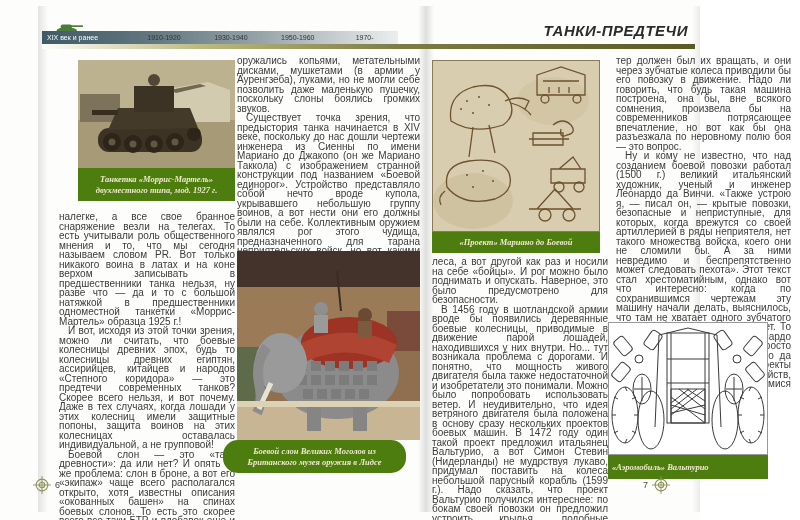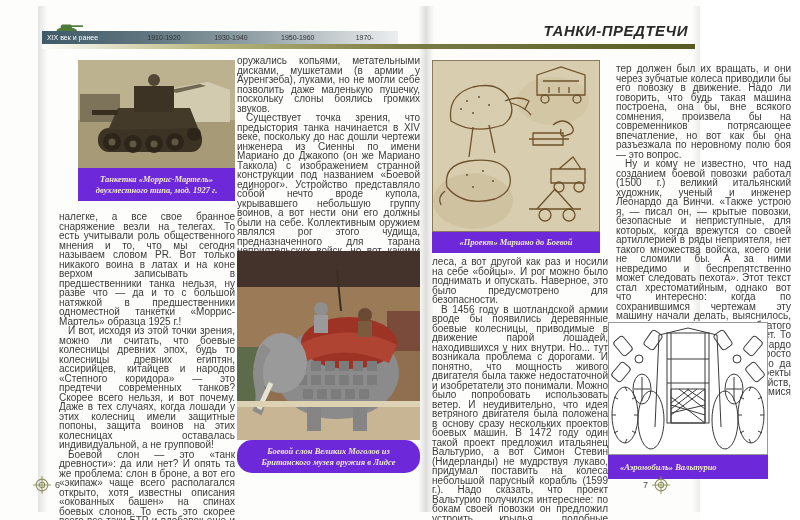--- a/index.html
+++ b/index.html
@@ -23,21 +23,21 @@
     color:#2b2b2b;letter-spacing:0.5px;}
   .rule{position:absolute;left:42px;right:5px;top:44px;height:5px;
     background:linear-gradient(90deg,#fdfdfb 0%,#b9b87f 25%,#7c7c45 55%,#5a5a24 100%);}
 
   
   .col{position:absolute;font-size:10px;line-height:9.5px;color:#3b3b3b;text-align:justify;}
   .col p{margin:0;text-indent:9px;}
   .col p.cont{text-indent:0;}
 
   
-  .cap{position:absolute;background:#6d28d9;color:#efe9cd;
+  .cap{position:absolute;background:#4d7c0f;color:#efe9cd;
     font-family:"Liberation Serif",serif;font-style:italic;font-weight:bold;
     font-size:8.5px;line-height:11px;text-align:center;
     display:flex;align-items:center;justify-content:center;padding:3px 6px;box-sizing:border-box;}
   .cap.left{justify-content:flex-start;text-align:left;}
 
   
   .photo{position:absolute;overflow:hidden;}
   .photo svg{display:block;}
   .framed{border:1px solid #999;background:#fff;box-sizing:border-box;}
 
@@ -141,21 +141,21 @@
       <rect x="70" y="150" width="14" height="30" fill="#858585"></rect>
       <rect x="116" y="150" width="14" height="30" fill="#858585"></rect>
       <circle cx="84" cy="58" r="7" fill="#8f8f8f"></circle>
         <rect x="77" y="64" width="14" height="18" fill="#9a9a9a"></rect>
       <circle cx="128" cy="64" r="7" fill="#6a4a32"></circle>
         <rect x="121" y="70" width="14" height="16" fill="#7c5a3e"></rect>
       <line x1="100" y1="20" x2="104" y2="60" stroke="#3a2e24" stroke-width="2"></line>
       <rect y="150" width="183" height="6" fill="#ddd2b4"></rect>
     </svg>
   </div>
-  <div class="cap" style="left:237px;top:440px;width:183px;height:33px;border-radius:15px;">Боевой слон Великих Моголов из Британского музея оружия в Лидсе</div>
+  <div class="cap" style="left:223px;top:440px;width:183px;height:33px;border-radius:15px;">Боевой слон Великих Моголов из Британского музея оружия в Лидсе</div>
 
   <div class="pagefoot" style="left:33px;top:476px;">
     <svg width="18" height="18" viewBox="0 0 20 20">
       <circle cx="10" cy="10" r="6.5" fill="none" stroke="#8f8f5a" stroke-width="1.2"></circle>
       <circle cx="10" cy="10" r="3" fill="none" stroke="#8f8f5a" stroke-width="1.2"></circle>
       <line x1="0" y1="10" x2="20" y2="10" stroke="#8f8f5a" stroke-width="1"></line>
       <line x1="10" y1="0" x2="10" y2="20" stroke="#8f8f5a" stroke-width="1"></line>
     </svg>
     <span>6</span>
   </div>
@@ -197,21 +197,21 @@
       </g>
     </svg>
   </div>
   <div class="cap" style="left:432px;top:232px;width:168px;height:21px;">«Проект» Мариано до Боевой</div>
 
   <div class="col" style="left:432px;top:257px;width:176px;">
     <p class="cont">леса, а вот другой как раз и носили на себе «бойцы». И рог можно было поднимать и опускать. Наверное, это было предусмотрено для безопасности.</p>
     <p>В 1456 году в шотландской армии вроде бы появились деревянные боевые колесницы, приводимые в движение парой лошадей, находившихся у них внутри. Но... тут возникала проблема с дорогами. И понятно, что мощность живого двигателя была также недостаточной и изобретатели это понимали. Можно было попробовать использовать ветер. И неудивительно, что идея ветряного двигателя была положена в основу сразу нескольких проектов боевых машин. В 1472 году один такой проект предложил итальянец Вальтурио, а вот Симон Стевин (Нидерланды) не мудрствуя лукаво, придумал поставить на колеса небольшой парусный корабль (1599 г.). Надо сказать, что проект Вальтурио получился интереснее: по бокам своей повозки он предложил устроить крылья, подобные мельничным. Ве-</p>
   </div>
 
-  <div class="col" style="left:616px;top:56px;width:175px;margin-top:8px;">
+  <div class="col" style="left:616px;top:56px;width:175px;">
     <p class="cont">тер должен был их вращать, и они через зубчатые колеса приводили бы его повозку в движение. Надо ли говорить, что будь такая машина построена, она бы, вне всякого сомнения, произвела бы на современников потрясающее впечатление, но вот как бы она разъезжала по неровному полю боя — это вопрос.</p>
     <p>Ну и кому не известно, что над созданием боевой повозки работал (1500 г.) великий итальянский художник, ученый и инженер Леонардо да Винчи. «Также устрою я, — писал он, — крытые повозки, безопасные и неприступные, для которых, когда врежутся со своей артиллерией в ряды неприятеля, нет такого множества войска, коего они не сломили бы. А за ними невредимо и беспрепятственно может следовать пехота». Этот текст стал хрестоматийным, однако вот что интересно: когда по сохранившимся чертежам эту машину начали делать, выяснилось, что там не хватает одного зубчатого колеса и без него она не поедет. То есть это либо специально Леонардо так сделал, либо чего-то просто недорассчитал. Также Леонардо да Винчи разрабатывал проекты деревянных конных устройств, вооруженных вращавшимися серпами. В</p>
   </div>
 
   <div class="photo framed" style="left:608px;top:322px;width:160px;height:133px;">
     <svg width="158" height="131" viewBox="0 0 158 131">
       <rect width="158" height="131" fill="#ffffff"></rect>
       <g stroke="#3a3a3a" stroke-width="1" fill="none">
         <polyline points="50,12 79,5 108,12"></polyline>
         <rect x="58" y="10" width="42" height="90"></rect>
@@ -238,21 +238,21 @@
           <line x1="117" y1="66" x2="133" y2="66"></line>
         <ellipse cx="16" cy="92" rx="13" ry="28"></ellipse>
         <ellipse cx="42" cy="97" rx="13" ry="29"></ellipse>
         <ellipse cx="142" cy="92" rx="13" ry="28"></ellipse>
         <ellipse cx="116" cy="97" rx="13" ry="29"></ellipse>
         <path d="M16,64 l2,4 M27,74 l-4,2 M29,92 l-4,0 M27,110 l-4,-2 M16,120 l2,-4 M5,110 l4,-2 M3,92 l4,0 M5,74 l4,2"></path>
         <path d="M142,64 l-2,4 M131,74 l4,2 M129,92 l4,0 M131,110 l4,-2 M142,120 l-2,-4 M153,110 l-4,-2 M155,92 l-4,0 M153,74 l-4,2"></path>
       </g>
     </svg>
   </div>
-  <div class="cap left" style="left:608px;top:455px;width:160px;height:24px;padding-left:12px;">«Аэромобиль» Вальтурио</div>
+  <div class="cap left" style="left:608px;top:455px;width:160px;height:24px;padding-left:4px;">«Аэромобиль» Вальтурио</div>
 
   <div class="pagefoot" style="right:30px;top:476px;">
     <span>7</span>
     <svg width="18" height="18" viewBox="0 0 20 20">
       <circle cx="10" cy="10" r="6.5" fill="none" stroke="#8f8f5a" stroke-width="1.2"></circle>
       <circle cx="10" cy="10" r="3" fill="none" stroke="#8f8f5a" stroke-width="1.2"></circle>
       <line x1="0" y1="10" x2="20" y2="10" stroke="#8f8f5a" stroke-width="1"></line>
       <line x1="10" y1="0" x2="10" y2="20" stroke="#8f8f5a" stroke-width="1"></line>
     </svg>
   </div>

